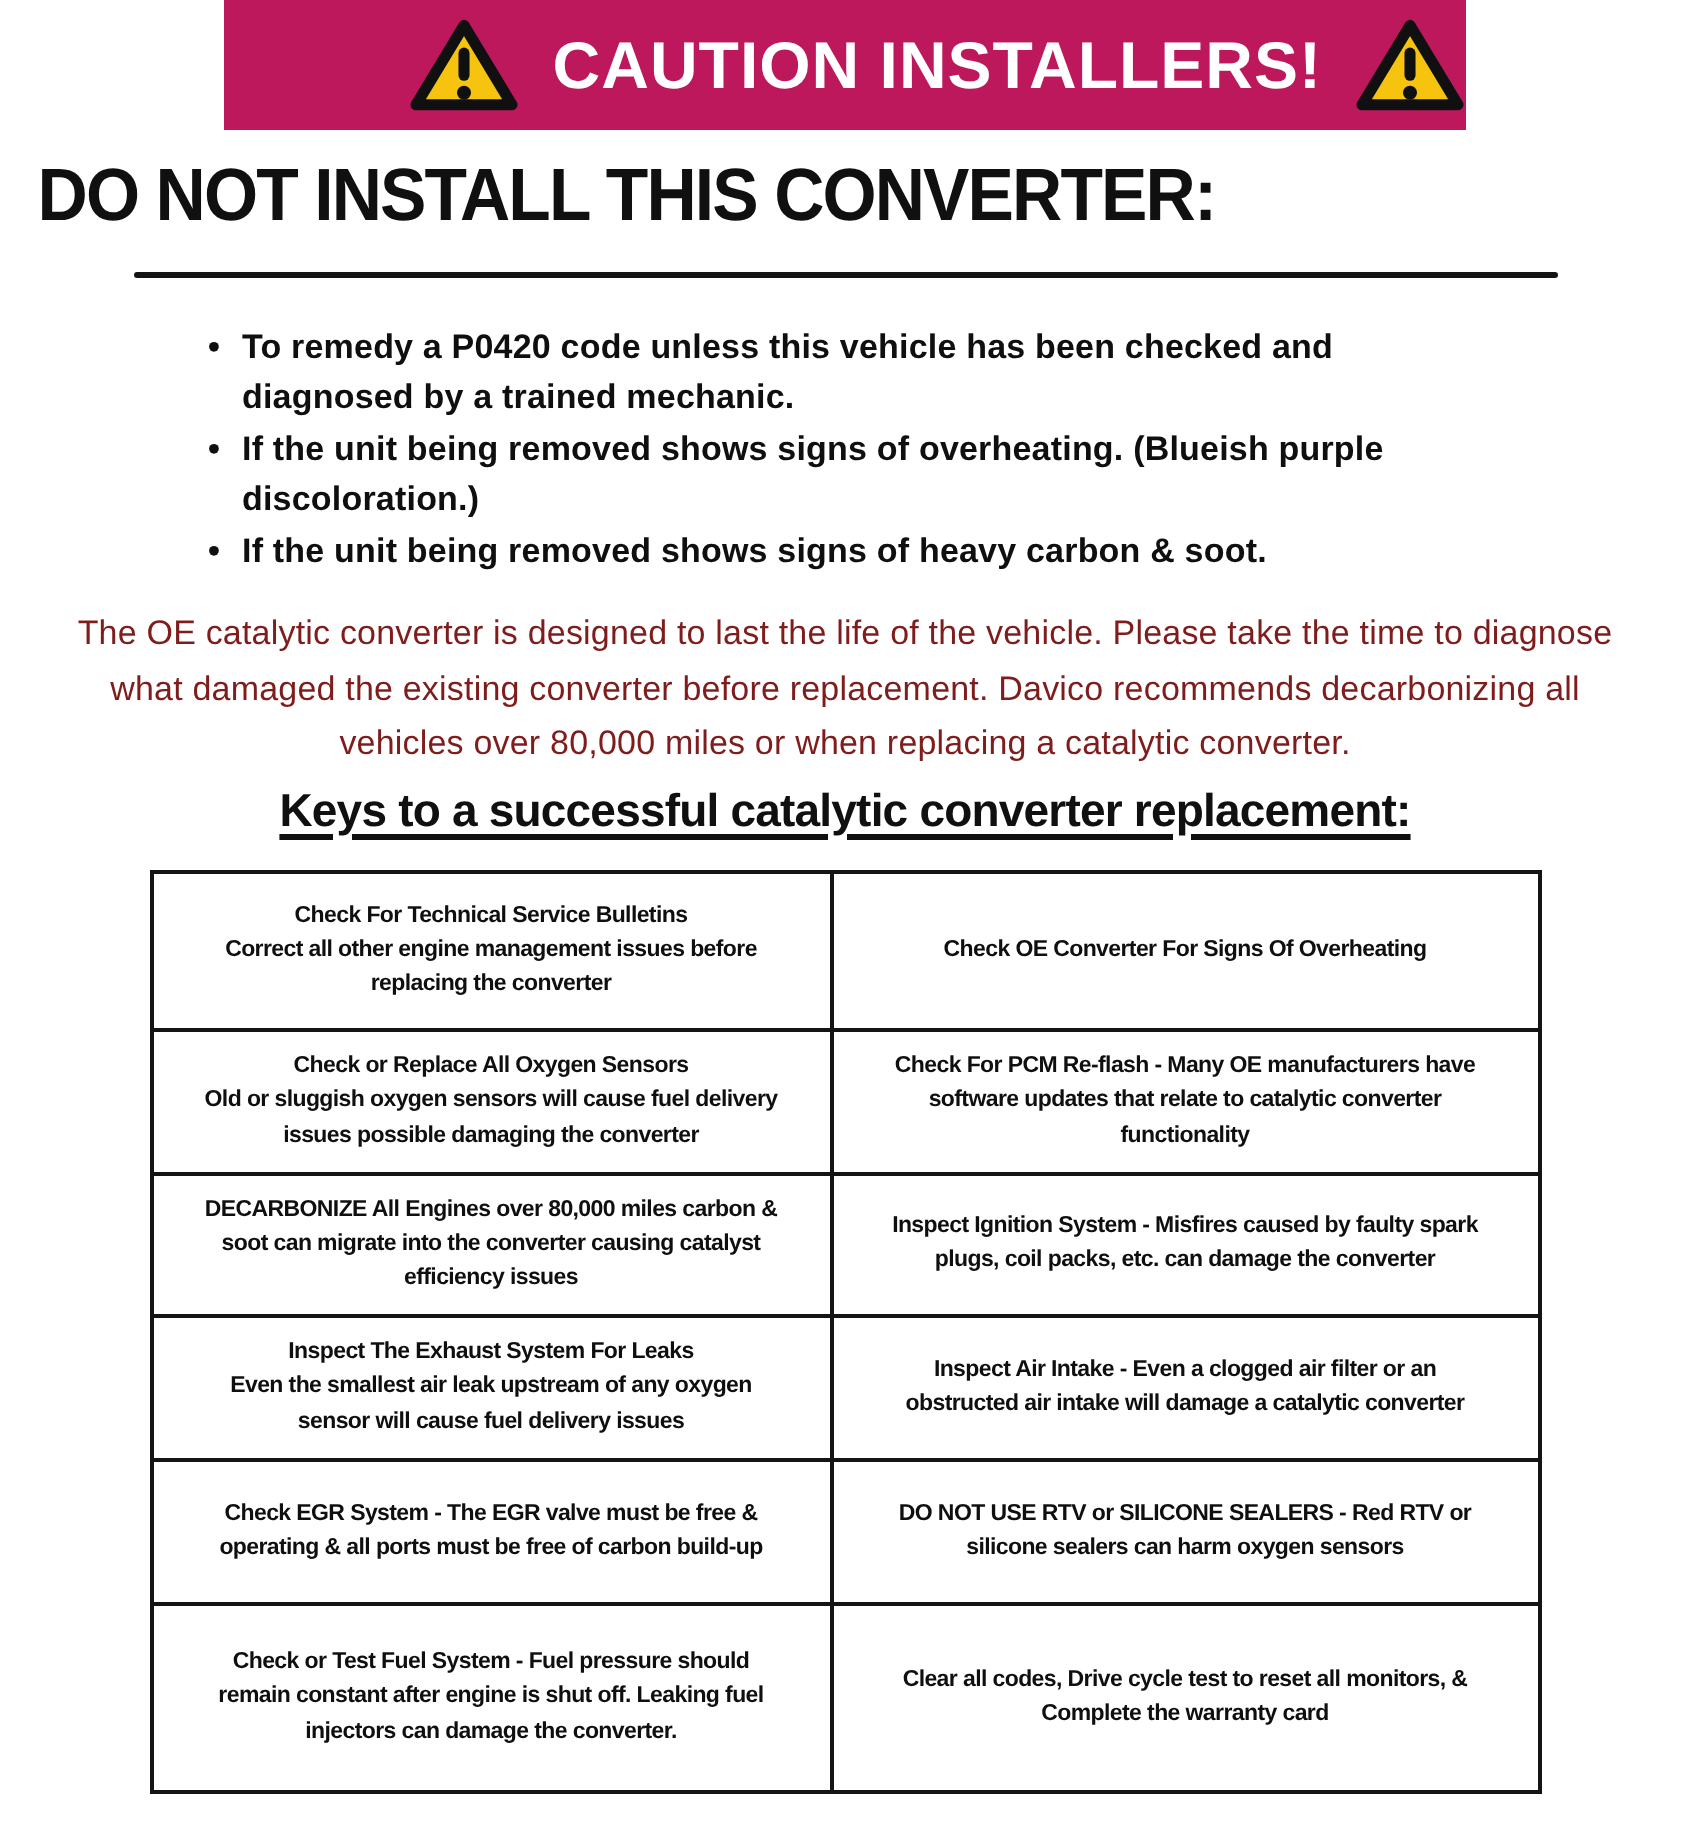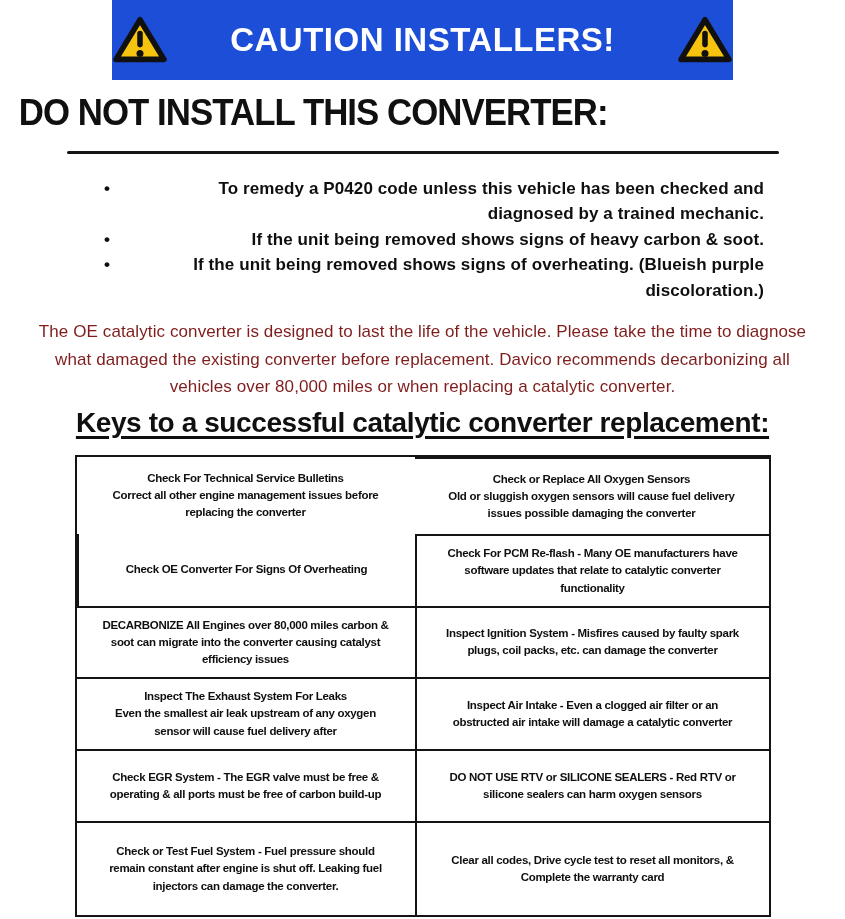--- a/index.html
+++ b/index.html
@@ -1,51 +1,51 @@
 <!DOCTYPE html>
 <html><head>
 <meta charset="utf-8">
 <style>
   html,body{margin:0;padding:0;}
   body{
     width:845px;height:919px;background:#ffffff;color:#101010;
     font-family:"Liberation Sans", sans-serif;overflow:hidden;
   }
   .banner{
-    width:621px;height:80px;margin:0 auto;background:#1d4ed8;
-    display:flex;align-items:center;justify-content:space-between;gap:16px;
+    width:621px;height:65px;margin:0 auto;background:#be185d;
+    display:flex;align-items:center;justify-content:flex-end;gap:16px;
   }
   .banner-label{
     color:#ffffff;font-weight:700;font-size:33px;letter-spacing:.5px;white-space:nowrap;
   }
   .tri{flex:0 0 auto;display:block;}
   h1.page-title{
     margin:13px 0 0;text-align:left;font-size:37px;font-weight:700;
     letter-spacing:-1px;line-height:1.08;white-space:nowrap;
   }
   h1.page-title .squeeze{display:inline-block;transform:scaleX(.94);transform-origin:center;}
   .divider-line{
     width:712px;height:3px;background:#141414;margin:18px auto 0;border-radius:2px;
   }
   ul.warning-list{
-    list-style:none;margin:22px 0 0 104px;padding:0;width:660px;text-align:right;
+    list-style:none;margin:22px 0 0 104px;padding:0;width:660px;
   }
   ul.warning-list li{
     position:relative;padding-left:17px;font-weight:700;font-size:17px;
     line-height:25.5px;white-space:pre-line;letter-spacing:.1px;color:#0f0f0f;
   }
   ul.warning-list li::before{
     content:"\2022";position:absolute;left:0;top:0;font-size:17px;
   }
   p.intro-paragraph{
     margin:15px auto 0;width:836px;text-align:center;font-size:17px;
     line-height:27.5px;white-space:pre-line;color:#7f1d1d;letter-spacing:.1px;font-weight:400;
   }
   h2.keys-heading{
-    margin:6px 0 0;text-align:center;font-size:28px;font-weight:700;letter-spacing:-.4px;
+    margin:6px 0 0;text-align:center;font-size:23px;font-weight:700;letter-spacing:-.4px;
   }
   h2.keys-heading .u{
     text-decoration:underline;text-decoration-thickness:2.5px;text-underline-offset:4px;
   }
   .checklist-table{
     width:696px;margin:16px auto 0;box-sizing:border-box;border:2px solid #141414;
     display:grid;grid-template-columns:338px 354px;
     grid-template-rows:77px 72px 71px 72px 72px 94px;
   }
   .cell{
@@ -73,53 +73,53 @@
   </svg>
 </div>
 
 <h1 class="page-title"><span class="squeeze">DO NOT INSTALL THIS CONVERTER:</span></h1>
 
 <div class="divider-line"></div>
 
 <ul class="warning-list">
   <li>To remedy a P0420 code unless this vehicle has been checked and
 diagnosed by a trained mechanic.</li>
-  <li>If the unit being removed shows signs of heavy carbon &amp; soot.</li>
   <li>If the unit being removed shows signs of overheating. (Blueish purple
 discoloration.)</li>
+  <li>If the unit being removed shows signs of heavy carbon &amp; soot.</li>
 </ul>
 
 <p class="intro-paragraph">The OE catalytic converter is designed to last the life of the vehicle. Please take the time to diagnose
 what damaged the existing converter before replacement. Davico recommends decarbonizing all
 vehicles over 80,000 miles or when replacing a catalytic converter.</p>
 
 <h2 class="keys-heading"><span class="u">Keys to a successful catalytic converter replacement:</span></h2>
 
 <div class="checklist-table">
   <div class="cell cl">Check For Technical Service Bulletins
 Correct all other engine management issues before
 replacing the converter</div>
+  <div class="cell cr">Check OE Converter For Signs Of Overheating</div>
+
   <div class="cell cl bt">Check or Replace All Oxygen Sensors
 Old or sluggish oxygen sensors will cause fuel delivery
 issues possible damaging the converter</div>
-
-  <div class="cell cr">Check OE Converter For Signs Of Overheating</div>
   <div class="cell cr bt">Check For PCM Re-flash - Many OE manufacturers have
 software updates that relate to catalytic converter
 functionality</div>
 
   <div class="cell cl bt">DECARBONIZE All Engines over 80,000 miles carbon &amp;
 soot can migrate into the converter causing catalyst
 efficiency issues</div>
   <div class="cell cr bt">Inspect Ignition System - Misfires caused by faulty spark
 plugs, coil packs, etc. can damage the converter</div>
 
   <div class="cell cl bt">Inspect The Exhaust System For Leaks
 Even the smallest air leak upstream of any oxygen
-sensor will cause fuel delivery after</div>
+sensor will cause fuel delivery issues</div>
   <div class="cell cr bt">Inspect Air Intake - Even a clogged air filter or an
 obstructed air intake will damage a catalytic converter</div>
 
   <div class="cell cl bt">Check EGR System - The EGR valve must be free &amp;
 operating &amp; all ports must be free of carbon build-up</div>
   <div class="cell cr bt">DO NOT USE RTV or SILICONE SEALERS - Red RTV or
 silicone sealers can harm oxygen sensors</div>
 
   <div class="cell cl bt">Check or Test Fuel System - Fuel pressure should
 remain constant after engine is shut off.  Leaking fuel

